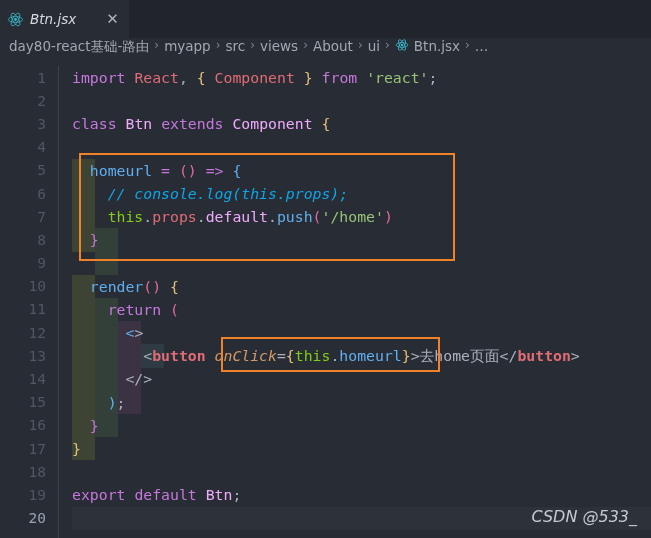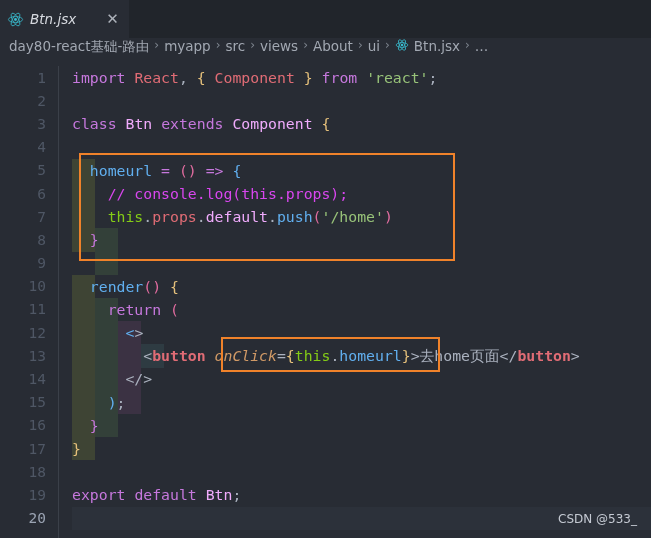--- a/index.html
+++ b/index.html
@@ -130,44 +130,45 @@
   .cls  { color: #e06c75; }           
   .br-y { color: #e5c07b; }           
   .br-b { color: #61afef; }
   .pink { color: #c678dd; }
   .str  { color: #98c379; }
   .fn   { color: #61afef; }
   .var  { color: #f0abfc; }
   .prop { color: #e06c75; }
   .this { color: #84cc16; }
   .op   { color: #abb2bf; }
-  .cmt  { color: #d946ef; }
+  .cmt  { color: #0ea5e9; font-style: italic; }
   .attr { color: #d19a66; font-style: italic; }
   .tag  { color: #e06c75; font-weight: bold; }
   .punc { color: #abb2bf; }
   .magenta { color: #e06c9f; }
 
   
   .hl-box {
     position: absolute;
     border: 2px solid #f0822a;
     z-index: 5;
     pointer-events: none;
   }
   #hl-box-1 { left: 79px;  top: 87px;  width: 376px; height: 108px; }
   #hl-box-2 { left: 221px; top: 271px; width: 219px; height: 35px; }
 
   
   #watermark {
     position: absolute;
     right: 14px; bottom: 12px;
     font-family: "DejaVu Sans", sans-serif;
-    font-size: 12px;
+    font-size: 16px;
     color: #c5cad3;
     z-index: 6;
+    font-style: italic;
   }
 </style>
 </head>
 <body>
 
 <div id="tabbar">
   <div id="tab">
     <span id="tab-icon">
       <svg viewBox="0 0 24 24" width="17" height="17">
         <circle cx="12" cy="12" r="2.1" fill="#39bccf"></circle>

